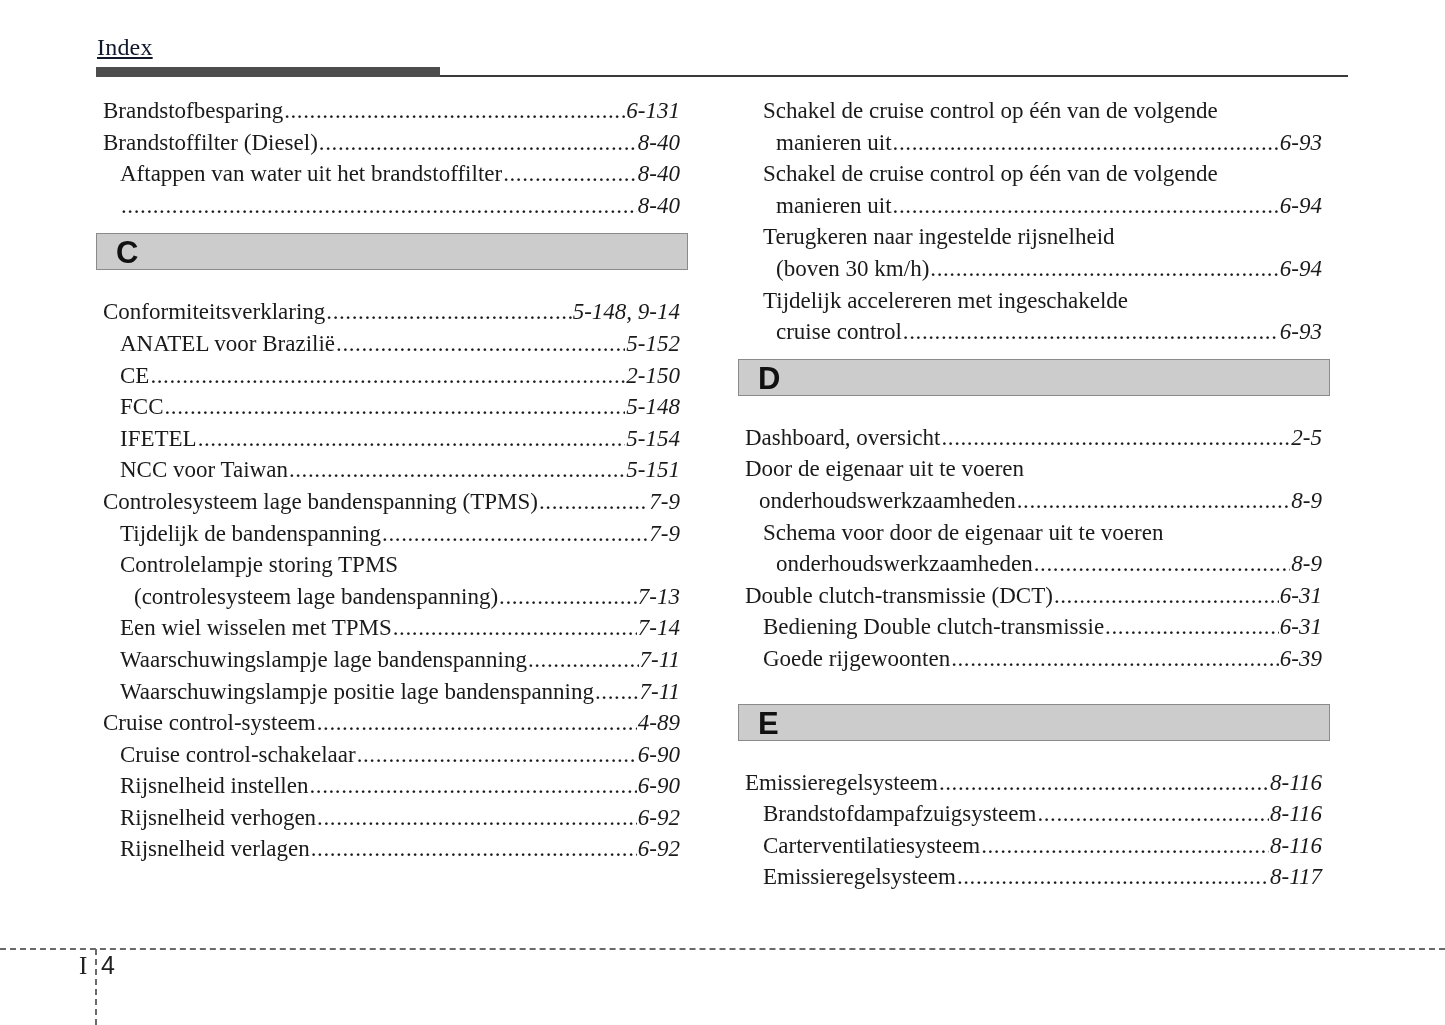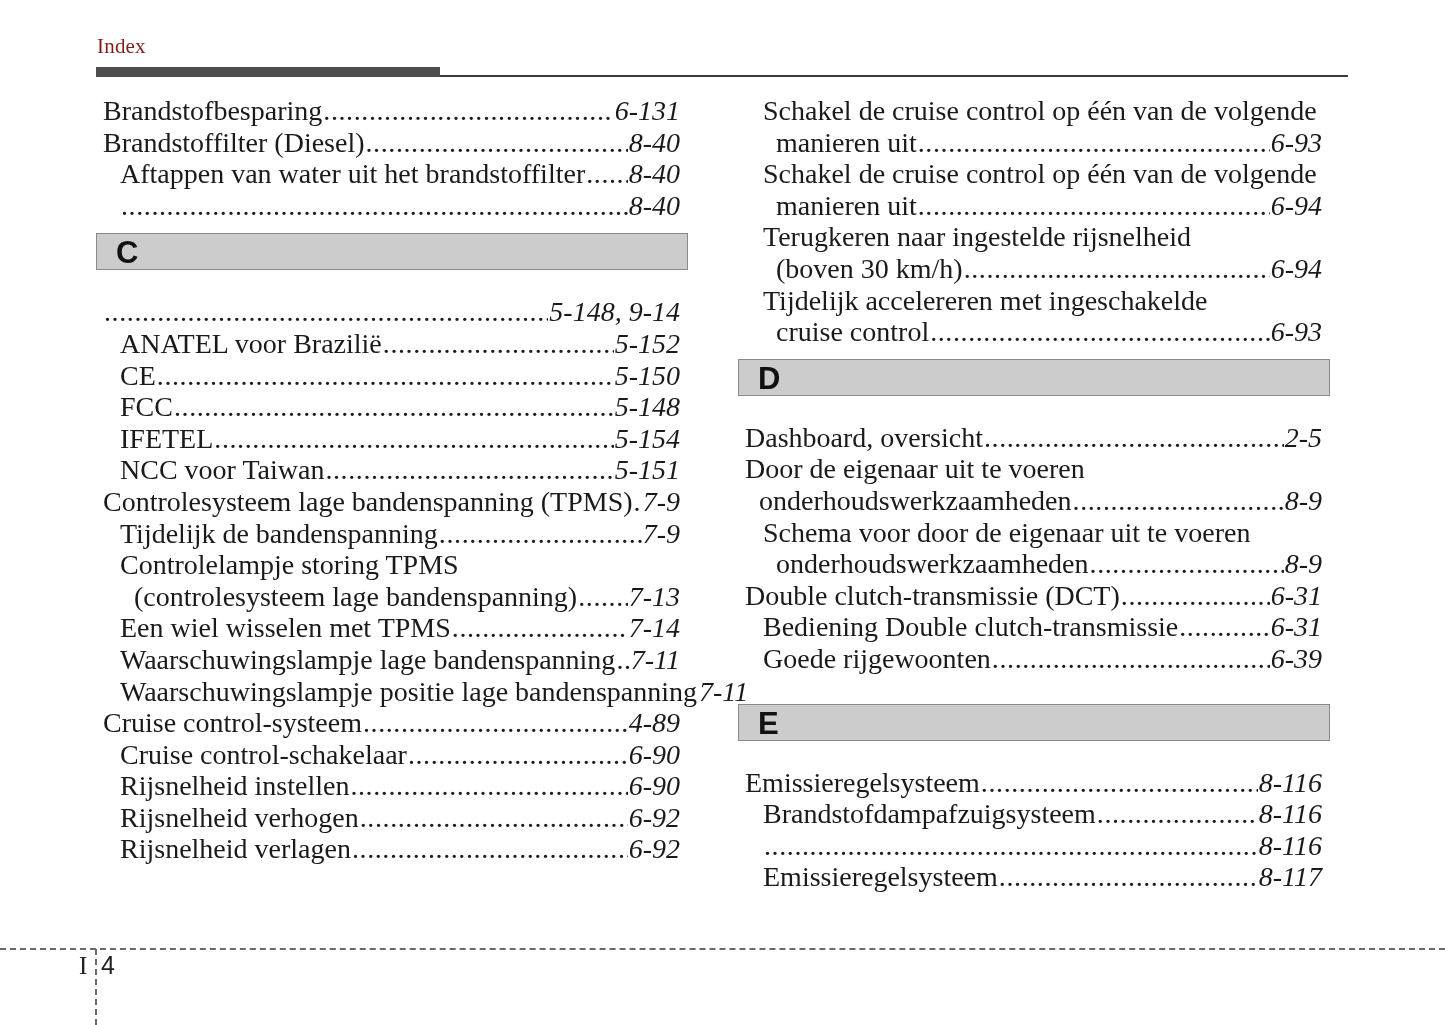--- a/index.html
+++ b/index.html
@@ -1,27 +1,27 @@
 <!DOCTYPE html>
 <html><head>
 <meta charset="utf-8">
 <style>
   html, body { margin: 0; padding: 0; background: #ffffff; }
   body { width: 1445px; height: 1025px; position: relative; overflow: hidden;
          font-family: "Liberation Serif", "DejaVu Serif", serif; color: #1a1a1a; }
-  .page-title { position: absolute; left: 97px; top: 34px; font-size: 21px; color: #7f1d1d;
-                letter-spacing: 0.2px; }
+  .page-title { position: absolute; left: 97px; top: 34px; font-size: 24px; color: #0f172a;
+                letter-spacing: 0.2px; text-decoration: underline; }
   .title-bar-thick { position: absolute; left: 96px; top: 67px; width: 344px; height: 10px; background: #4d4d4d; }
   .title-bar-thin { position: absolute; left: 440px; top: 75px; width: 908px; height: 2px; background: #3a3a3a; }
 
   .col { position: absolute; top: 95px; }
   .col-left { left: 96px; width: 592px; }
   .col-right { left: 738px; width: 592px; }
 
-  .entry { position: relative; height: 31.6px; line-height: 31.6px; font-size: 28px;
+  .entry { position: relative; height: 31.6px; line-height: 31.6px; font-size: 23px;
            white-space: nowrap; display: flex; align-items: flex-start; }
   .entry .label { flex: 0 0 auto; }
   .entry .dots { flex: 1 1 auto; overflow: hidden; margin: 0 1px; color: #1a1a1a; }
   .entry .dots::before { content: "..............................................................................................................................................................................................."; letter-spacing: 0.6px; }
   .entry .page { flex: 0 0 auto; font-style: italic; }
 
   .lvl0 { padding-left: 7px; }
   .lvl1 { padding-left: 24px; }
   .lvl2 { padding-left: 38px; }
   .col-right .lvl0 { padding-left: 7px; }
@@ -72,32 +72,33 @@
       <div class="entry entry-box lvl1">
         <span class="dots"></span>
         <span class="page">8-40</span>
       </div>
     </div>
   <div class="section-header">
     <span class="letter">C</span>
   </div>
   <div>
       <div class="entry entry-box lvl0">
+        <span class="label">Conformiteitsverklaring  </span>
         <span class="dots"></span>
         <span class="page">5-148, 9-14</span>
       </div>
       <div class="entry entry-box lvl1">
         <span class="label">ANATEL voor Brazilië </span>
         <span class="dots"></span>
         <span class="page">5-152</span>
       </div>
       <div class="entry entry-box lvl1">
         <span class="label">CE  </span>
         <span class="dots"></span>
-        <span class="page">5-150</span>
+        <span class="page">2-150</span>
       </div>
       <div class="entry entry-box lvl1">
         <span class="label">FCC  </span>
         <span class="dots"></span>
         <span class="page">5-148</span>
       </div>
       <div class="entry entry-box lvl1">
         <span class="label">IFETEL  </span>
         <span class="dots"></span>
         <span class="page">5-154</span>
@@ -259,20 +260,21 @@
         <span class="label">Emissieregelsysteem</span>
         <span class="dots"></span>
         <span class="page">8-116</span>
       </div>
       <div class="entry entry-box lvl1">
         <span class="label">Brandstofdampafzuigsysteem  </span>
         <span class="dots"></span>
         <span class="page">8-116</span>
       </div>
       <div class="entry entry-box lvl1">
+        <span class="label">Carterventilatiesysteem  </span>
         <span class="dots"></span>
         <span class="page">8-116</span>
       </div>
       <div class="entry entry-box lvl1">
         <span class="label">Emissieregelsysteem  </span>
         <span class="dots"></span>
         <span class="page">8-117</span>
       </div>
     </div>
 </div>

